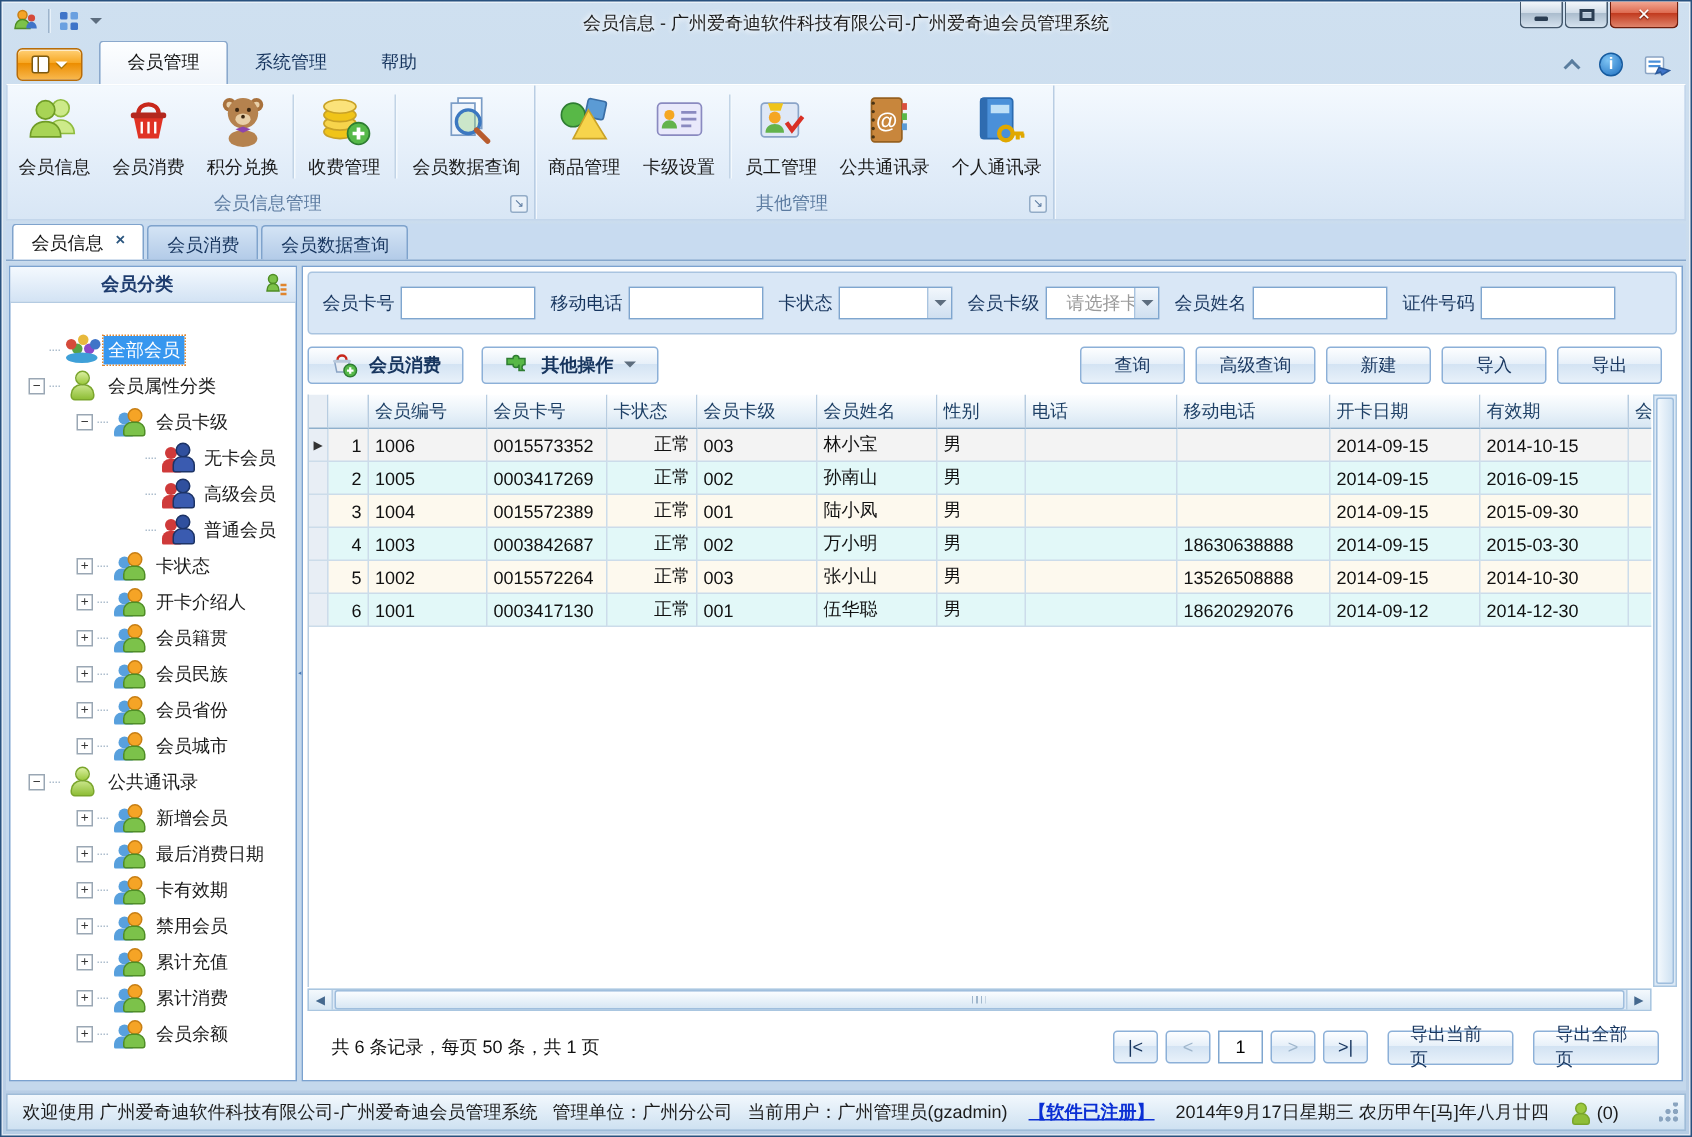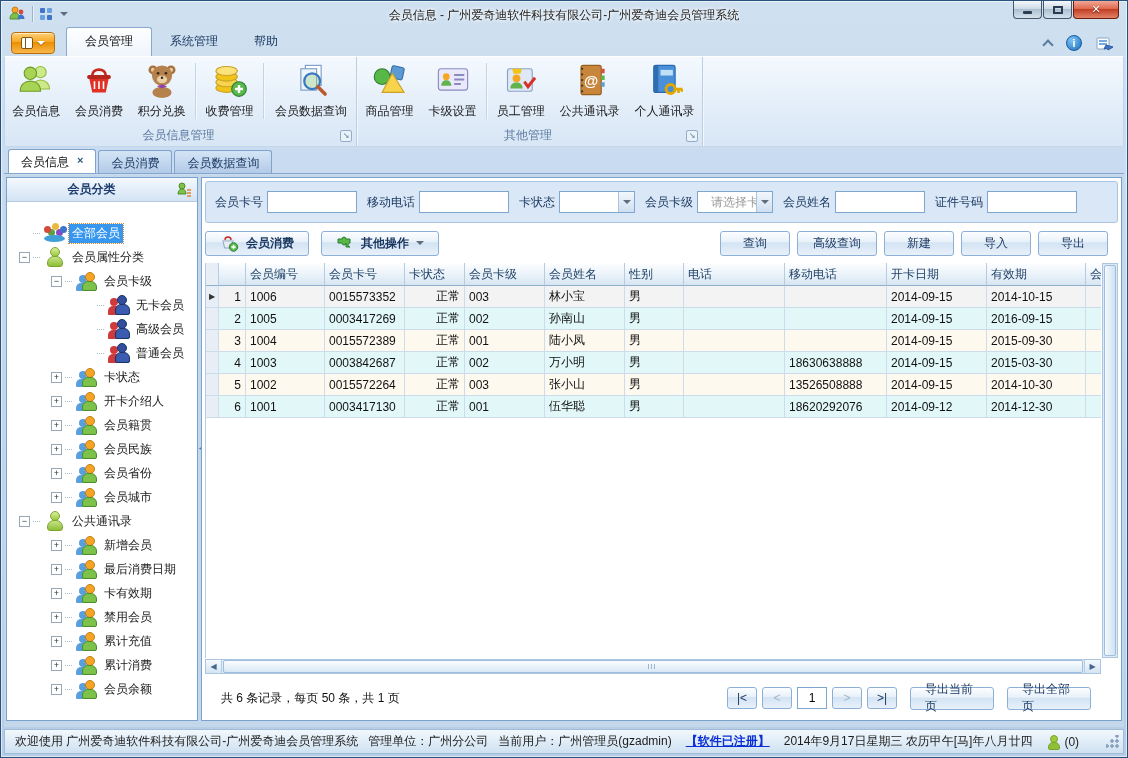--- a/index.html
+++ b/index.html
@@ -146,21 +146,21 @@
     background:linear-gradient(90deg,#f4f9fd,#cfe2f2); border:1px solid #9fbedd; border-radius:2px; }
   .hsb { position:absolute; left:0; right:17px; bottom:0; height:15px; background:#dce9f6; border:1px solid #aac6e0; display:flex; }
   .hsb .arr { width:16px; display:flex; align-items:center; justify-content:center; color:#44688e; font-size:8px;
     background:linear-gradient(#f4f9fd,#d5e5f3); border-right:1px solid #b5cde4; }
   .hsb .arr.r { border-right:none; border-left:1px solid #b5cde4; }
   .hsb .thumb { flex:1; background:linear-gradient(#fbfdff,#d8e7f4); border:1px solid #9fbedd; border-radius:2px; margin:0 1px; position:relative; }
   .hsb .thumb::after { content:""; position:absolute; left:50%; top:3px; bottom:3px; width:9px; margin-left:-5px;
     background:repeating-linear-gradient(90deg,#9fb6cc 0 1px,transparent 1px 3px); }
 
   
-  .pager { position:absolute; left:3px; right:18px; bottom:3px; height:38px; display:flex; align-items:center; }
+  .pager { position:absolute; left:3px; right:3px; bottom:3px; height:38px; display:flex; align-items:center; }
   .pager .summary { margin-left:16px; color:#111; }
   .pager .right { margin-left:auto; display:flex; align-items:center; gap:5px; padding-right:12px; }
   .pbtn { width:30px; height:22px; border:1px solid #8cb0d8; border-radius:3px; color:#17355e;
     background:linear-gradient(#fdfeff,#e7f0f9 45%,#d3e3f3 46%,#e8f1fa); display:flex; align-items:center; justify-content:center; }
   .pbtn.dis { color:#9fb6cc; }
   .pnum { width:30px; height:22px; border:1px solid #7fa6cf; background:#fff; text-align:center; font:inherit; }
   .pexp { width:84px; height:23px; margin-left:8px; }
 
   
   .statusbar { position:absolute; left:3px; right:3px; bottom:3px; height:25px;

